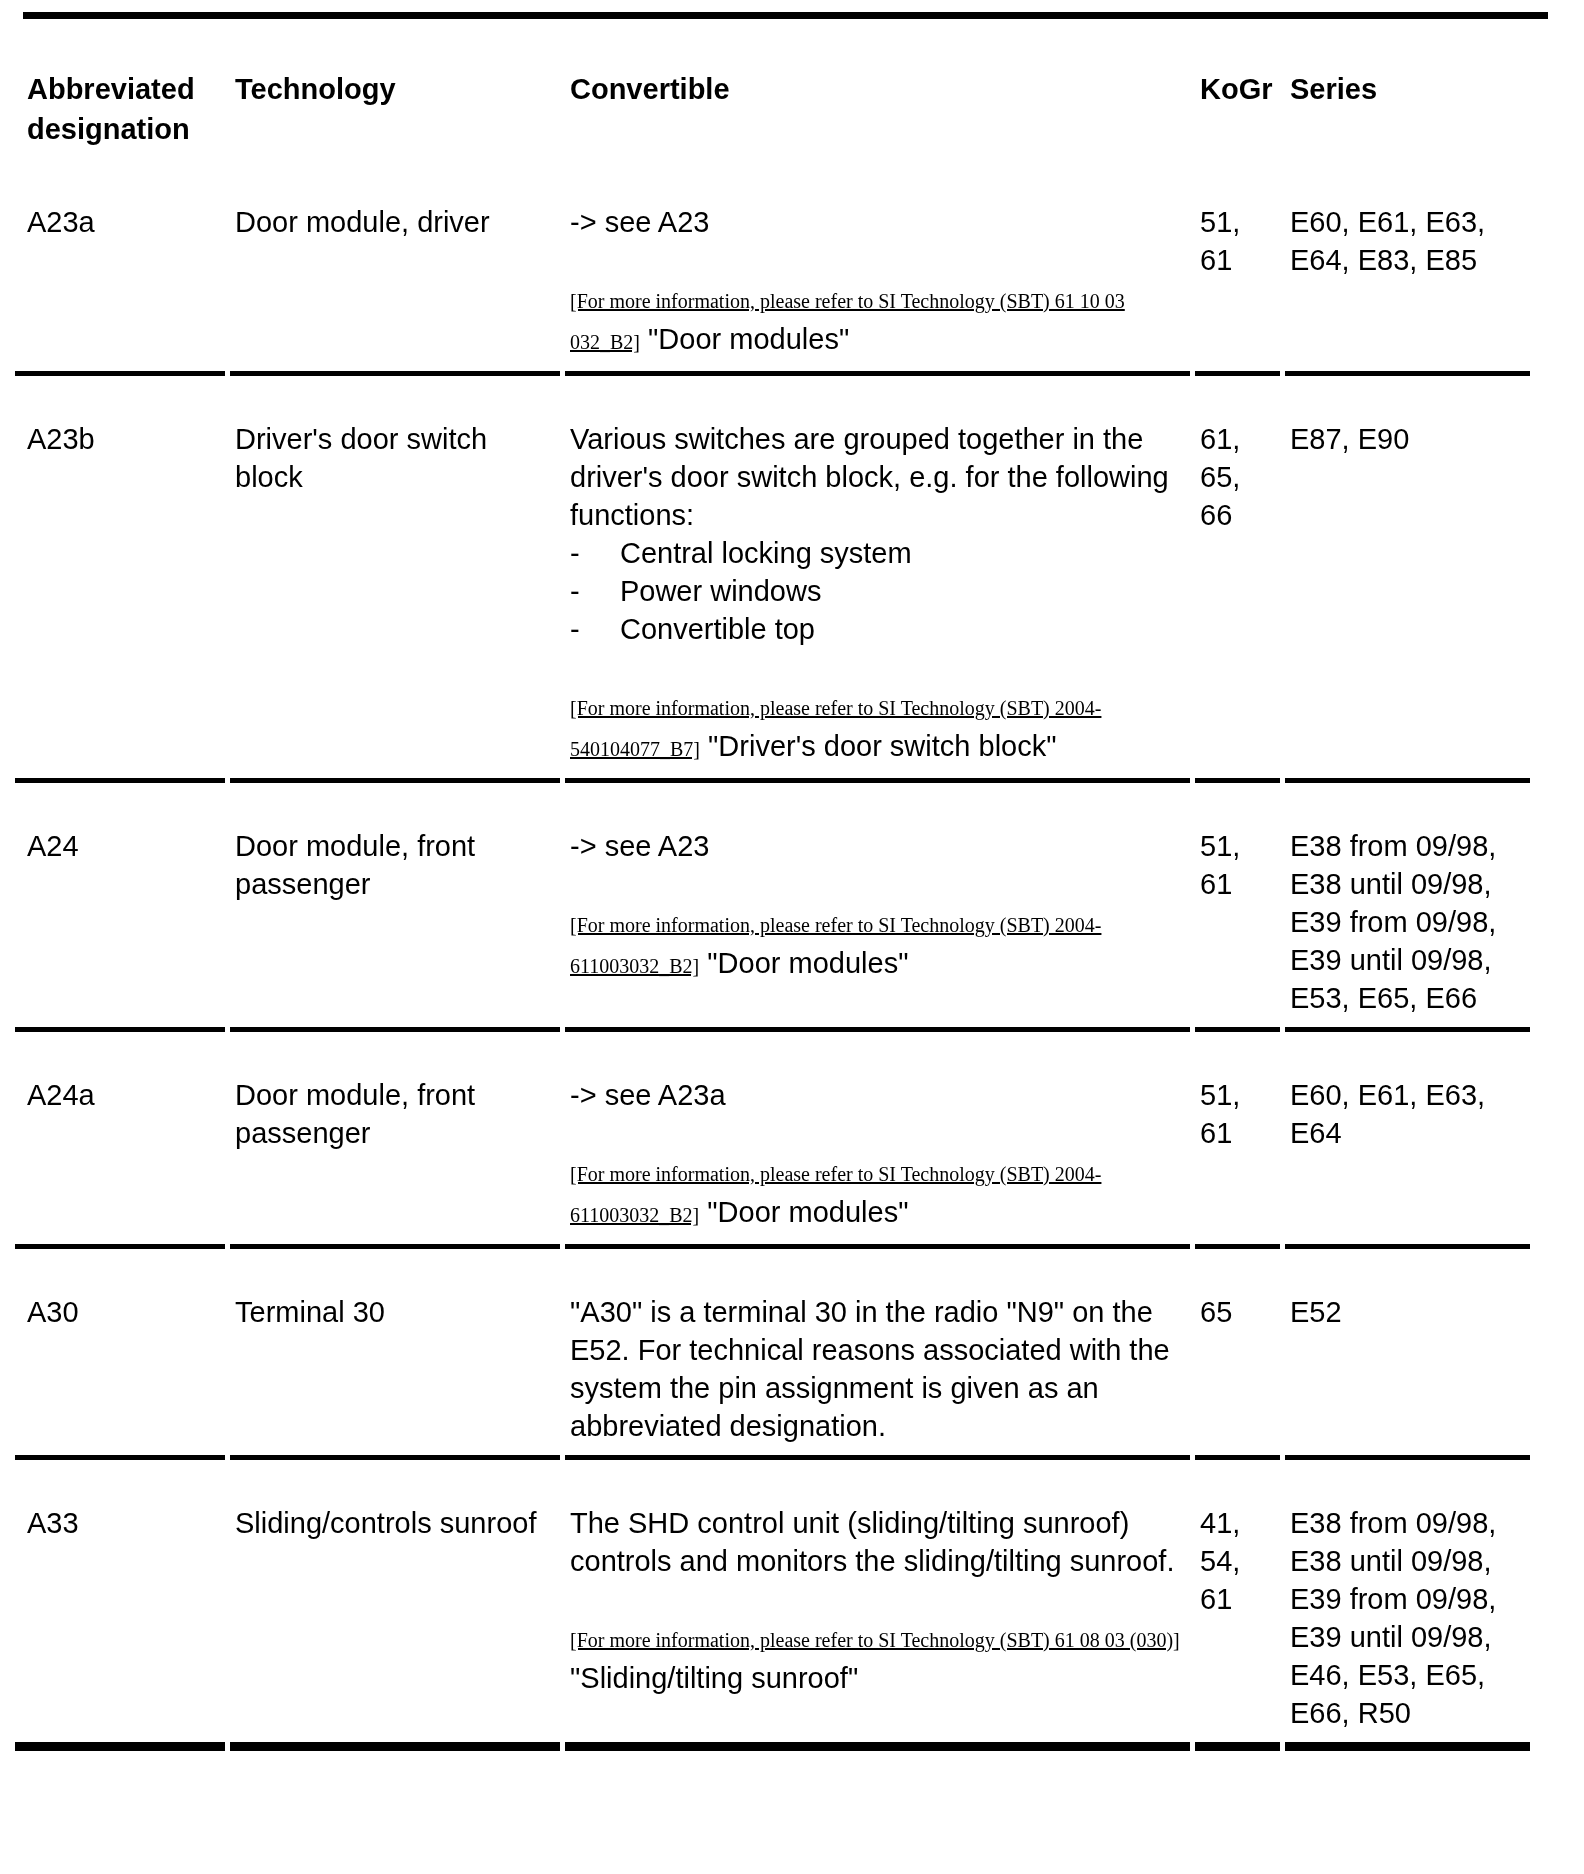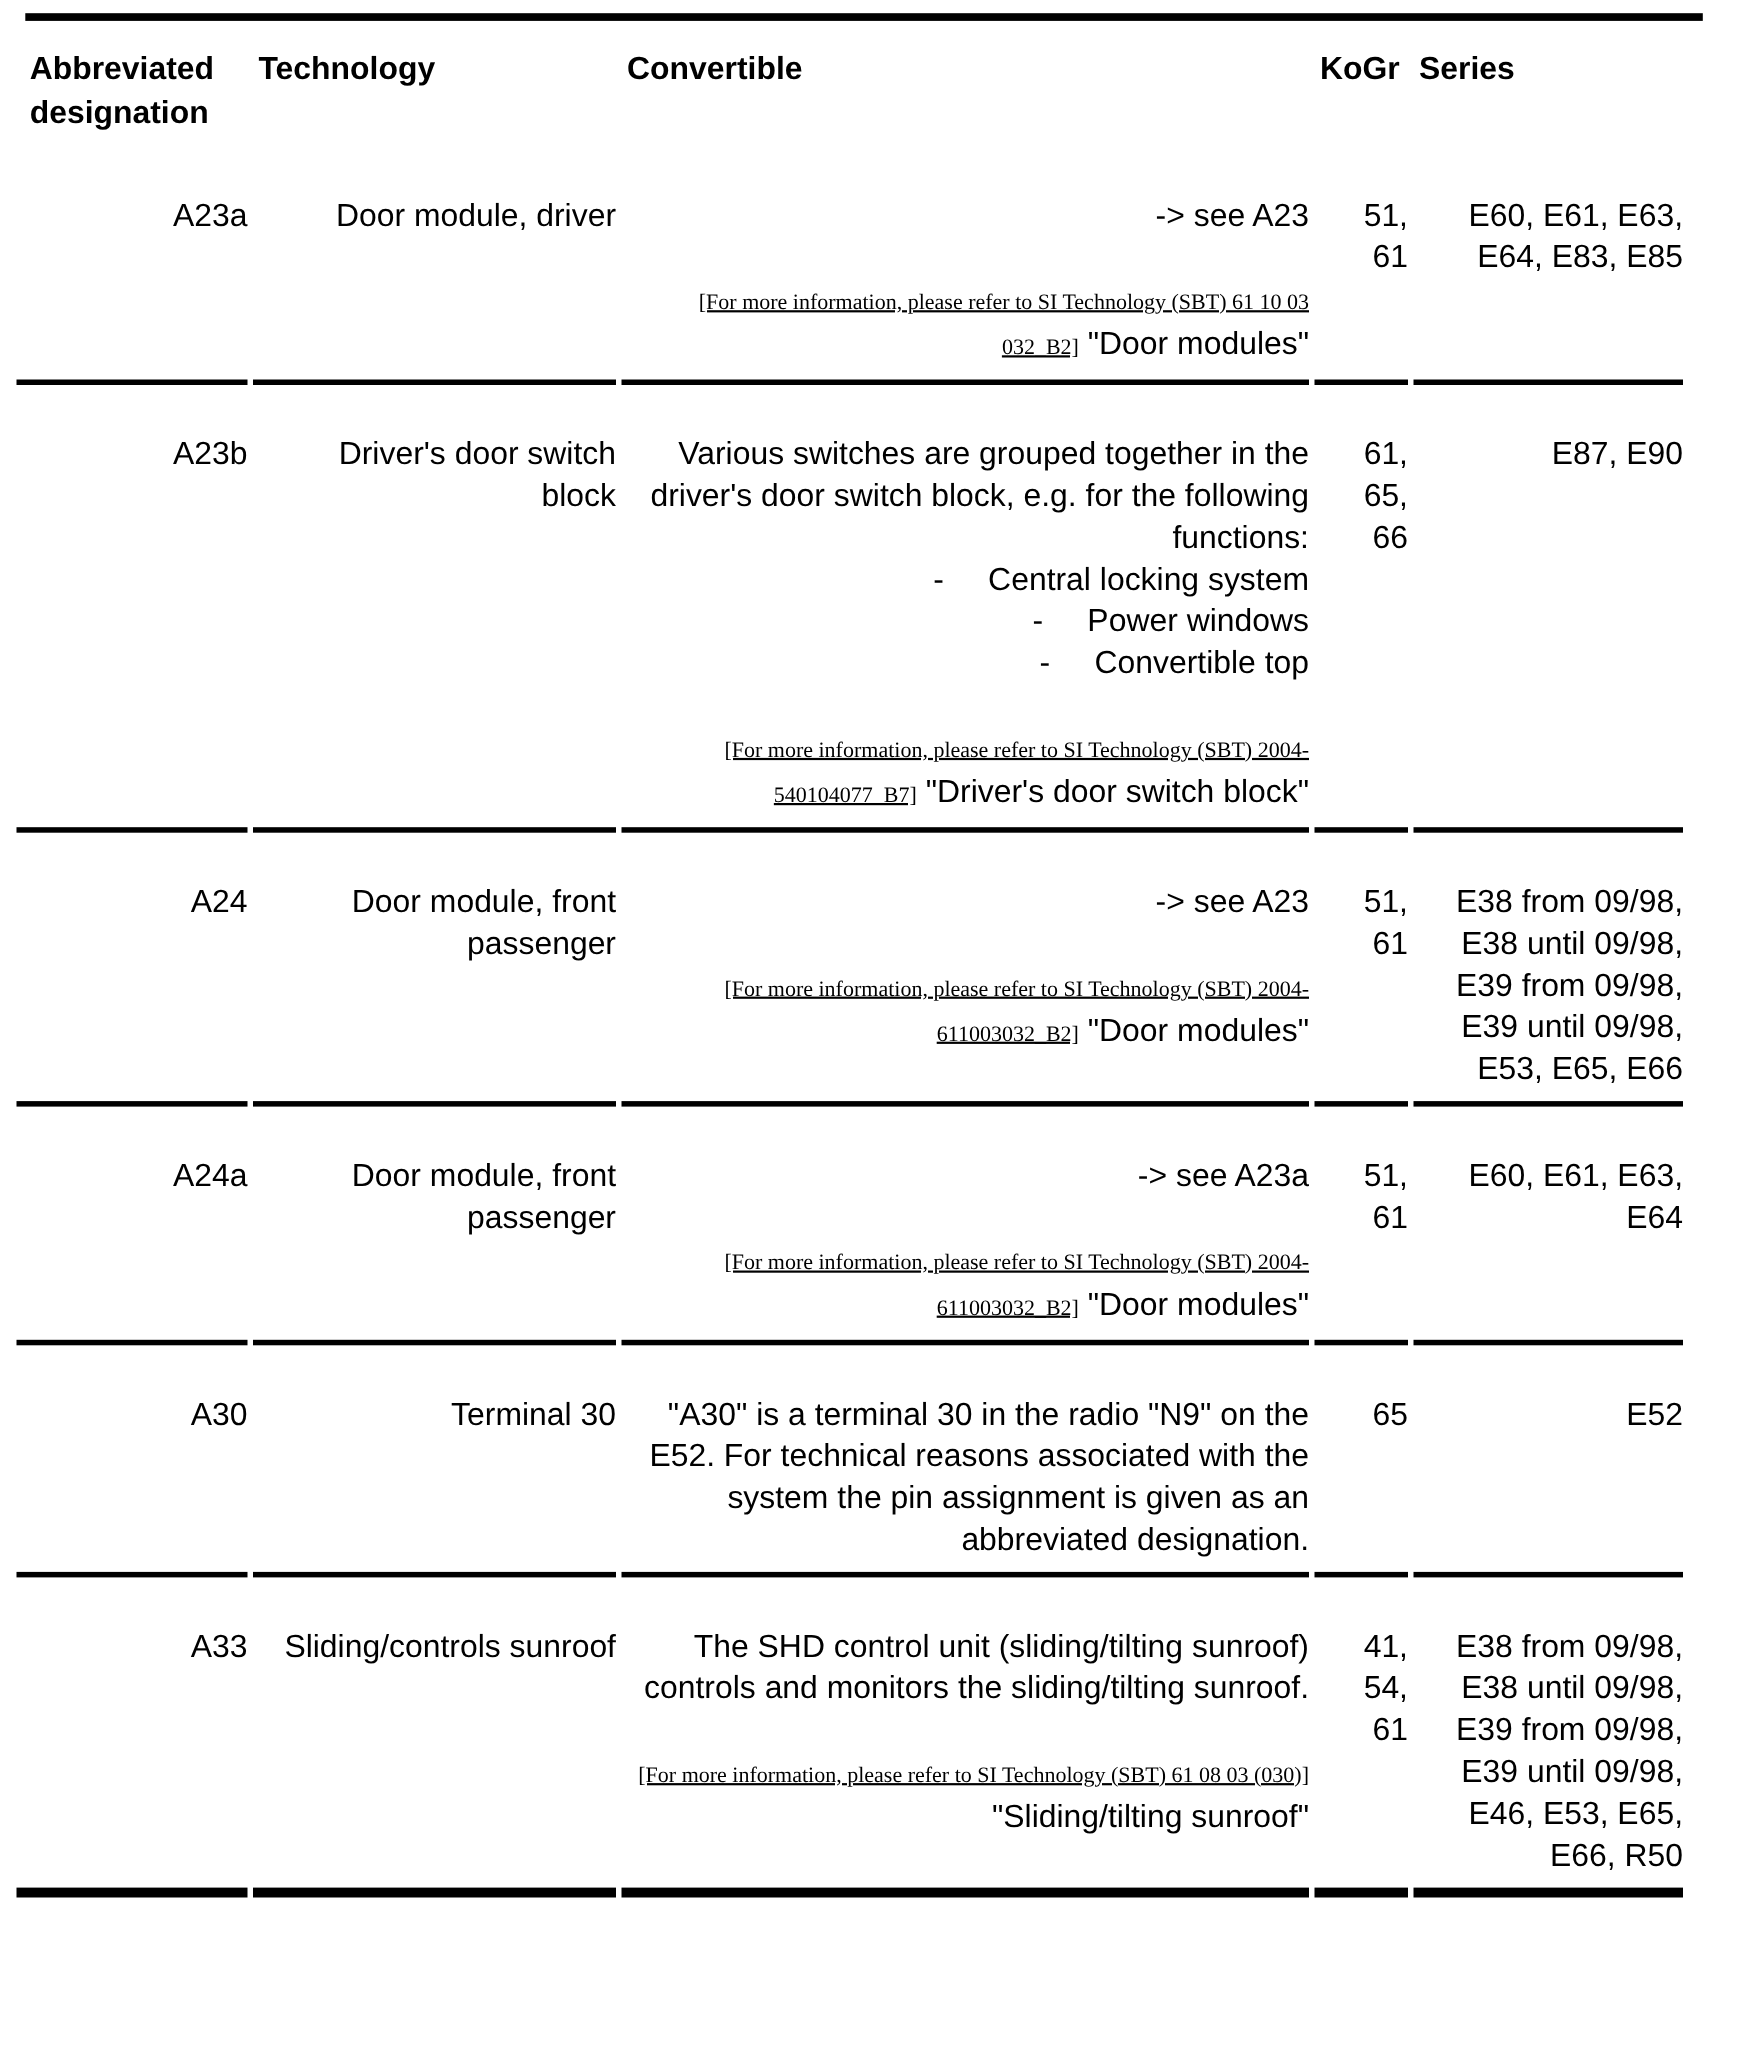--- a/index.html
+++ b/index.html
@@ -33,30 +33,29 @@
   }
   col.c1 { width: 210px; }
   col.c2 { width: 330px; }
   col.c3 { width: 625px; }
   col.c4 { width: 85px; }
   col.c5 { width: 245px; }
   th {
     font-weight: bold;
     text-align: left;
     vertical-align: top;
-    padding: 24px 0 10px 5px;
+    padding: 50px 0 10px 5px;
     font-size: 29px;
     line-height: 40px;
   }
   th.first, td.first { padding-left: 12px; }
   td {
     vertical-align: top;
     border-bottom: 5px solid #000000;
     padding: 44px 0 10px 5px;
-    text-align: right;
   }
   tr.last-row td { border-bottom: 9px solid #000000; }
   .link-para { margin-top: 38px; }
   .si-link {
     font-family: "Liberation Serif", serif;
     font-size: 20px;
     text-decoration: underline;
     cursor: pointer;
   }
   .link-suffix { font-family: "Liberation Sans", sans-serif; }

